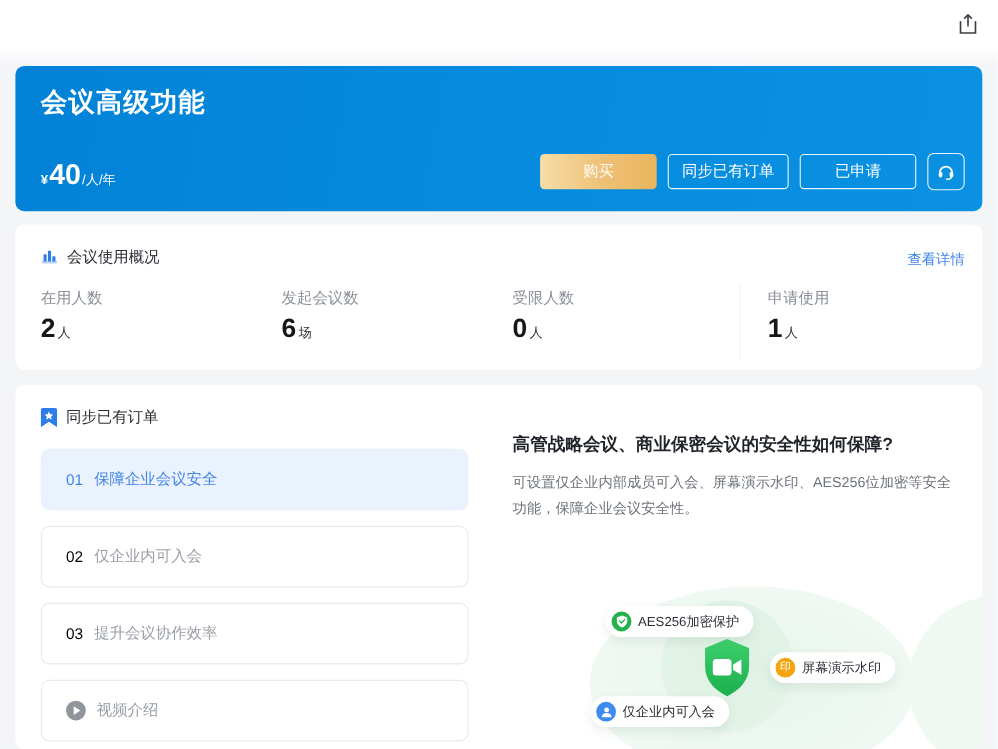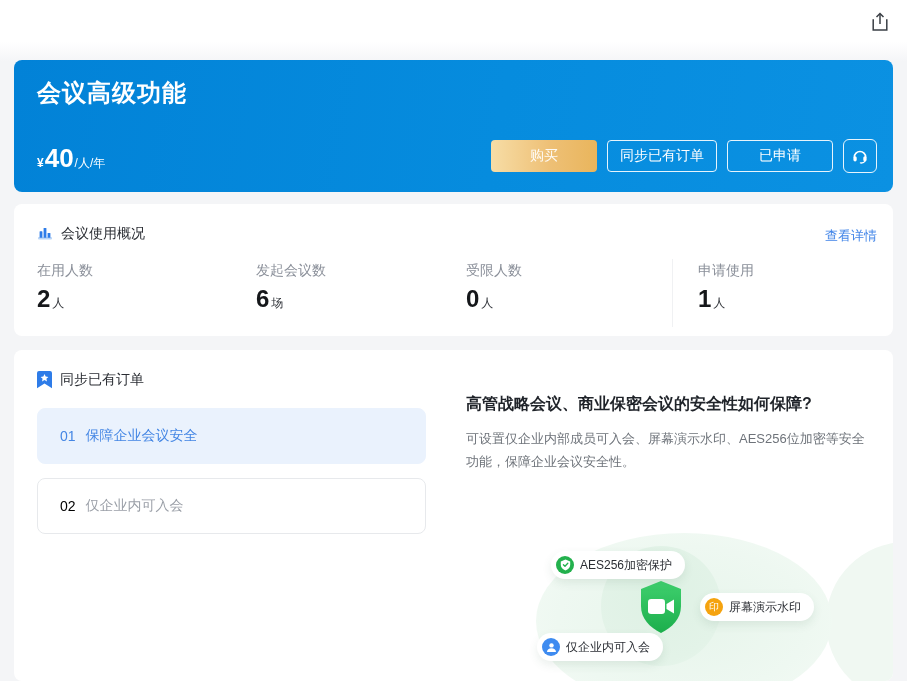--- a/index.html
+++ b/index.html
@@ -215,19 +215,27 @@
 
   <div class="scene-list">
     <div class="scene-item selected">
       <span class="num">01</span>
       <span class="lbl">保障企业会议安全</span>
     </div>
     <div class="scene-item">
       <span class="num">02</span>
       <span class="lbl">仅企业内可入会</span>
     </div>
+    <div class="scene-item">
+      <span class="num">03</span>
+      <span class="lbl">提升会议协作效率</span>
+    </div>
+    <div class="scene-item">
+      <span class="play-circle"></span>
+      <span class="lbl">视频介绍</span>
+    </div>
   </div>
 
   <div class="scene-detail">
     <div class="detail-heading">高管战略会议、商业保密会议的安全性如何保障?</div>
     <div class="detail-desc">可设置仅企业内部成员可入会、屏幕演示水印、AES256位加密等安全功能，保障企业会议安全性。</div>
   </div>
 </div>
 
 </body></html>

